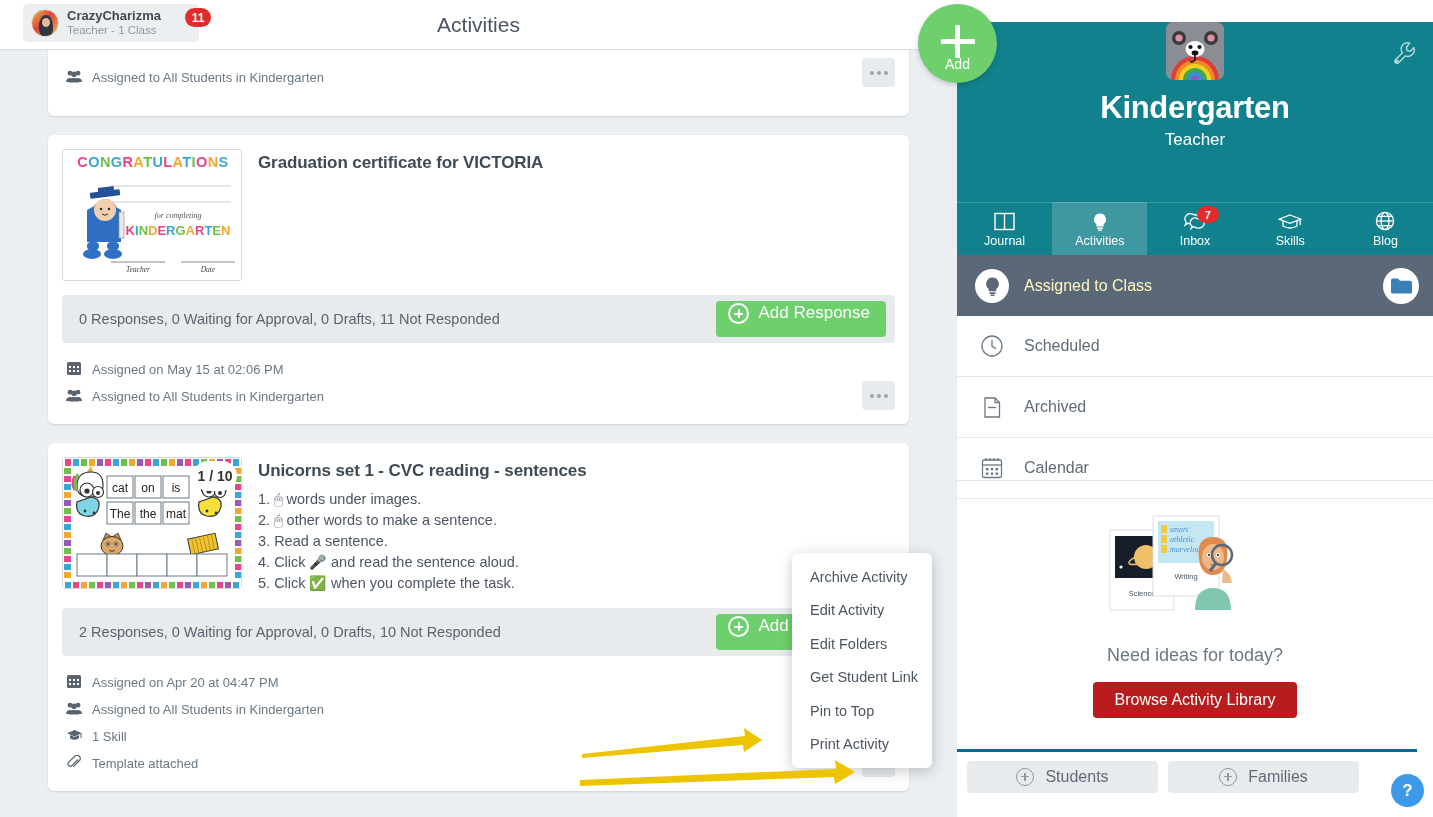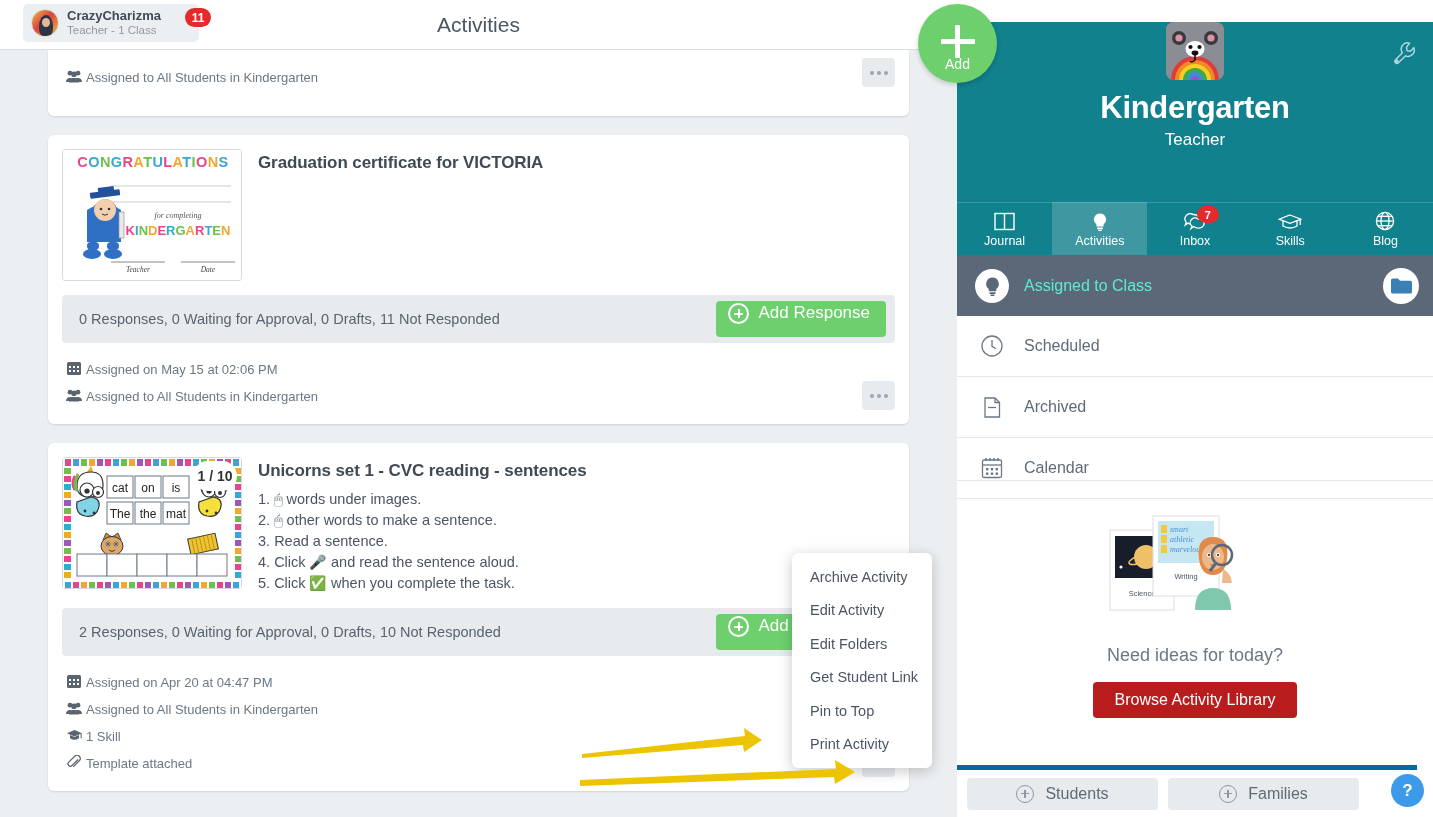--- a/index.html
+++ b/index.html
@@ -115,21 +115,21 @@
     border: 2px solid #fff; position: relative; flex: 0 0 auto;
   }
   .plus-circle::before, .plus-circle::after {
     content: ""; position: absolute; background: #fff;
   }
   .plus-circle::before { left: 4px; top: 8px; width: 9px; height: 2px; }
   .plus-circle::after  { left: 7.5px; top: 4.5px; width: 2px; height: 9px; }
 
   .meta-list { padding: 13px 14px 14px 18px; position: relative; }
   .meta-row {
-    display: flex; align-items: center; gap: 4px;
+    display: flex; align-items: center; gap: 10px;
     height: 27px;
   }
   .meta-text { font-size: 13px; color: #6b7884; }
   .meta-ico { width: 16px; text-align: center; color: #59646f; font-size: 14px; flex: 0 0 16px; }
 
   .kebab {
     position: absolute; right: 14px; bottom: 14px;
     width: 33px; height: 29px; border-radius: 4px;
     background: #e7ebee; border: none; cursor: pointer;
     display: flex; align-items: center; justify-content: center;
@@ -208,21 +208,21 @@
   .nav-item.active { background: #5a6878; border-bottom: none; }
   .nav-ico {
     width: 34px; height: 34px; flex: 0 0 34px;
     display: flex; align-items: center; justify-content: center;
     color: #6b7884;
   }
   .nav-item.active .nav-ico {
     background: #fff; border-radius: 50%; color: #5a6878;
   }
   .nav-label { margin-left: 15px; font-size: 16px; color: #5f6b77; }
-  .nav-item.active .nav-label { color: #5eead4; }
+  .nav-item.active .nav-label { color: #fef9c3; }
   .folder-btn {
     position: absolute; right: 14px; top: 50%; transform: translateY(-50%);
     width: 36px; height: 36px; border-radius: 50%; background: #fff;
     display: flex; align-items: center; justify-content: center;
     border: none; cursor: pointer;
   }
 
   .ideas {
     position: absolute; left: 0; top: 480px; width: 476px; height: 290px;
     border-top: 1px solid #e4e8eb;
@@ -231,22 +231,22 @@
   }
   .ideas-art { width: 210px; height: 120px; position: relative; }
   .ideas-text { font-size: 18px; color: #6b7884; margin-top: 18px; }
   .btn-browse {
     margin-top: 16px; background: #b91c1c; color: #fff;
     border: none; border-radius: 4px; height: 36px; padding: 0 22px;
     font-size: 16px; cursor: pointer; font-family: "Liberation Sans", sans-serif;
   }
 
   .side-foot {
-    position: absolute; left: 0; bottom: 0; width: 460px; height: 52px;
-    border-top: 5px solid #0369a1; display: flex; align-items: center;
+    position: absolute; left: 0; bottom: 16px; width: 460px; height: 52px;
+    border-top: 3px solid #0369a1; display: flex; align-items: center;
     gap: 10px; padding: 0 58px 0 10px; background: #fff;
   }
   .foot-btn {
     flex: 1 1 0; height: 32px; background: #e7ebee; border: none;
     border-radius: 4px; cursor: pointer;
     display: flex; align-items: center; justify-content: center; gap: 11px;
     font-size: 16px; color: #5f6b77; font-family: "Liberation Sans", sans-serif;
   }
   .plus-circle-gray {
     width: 18px; height: 18px; border-radius: 50%;

